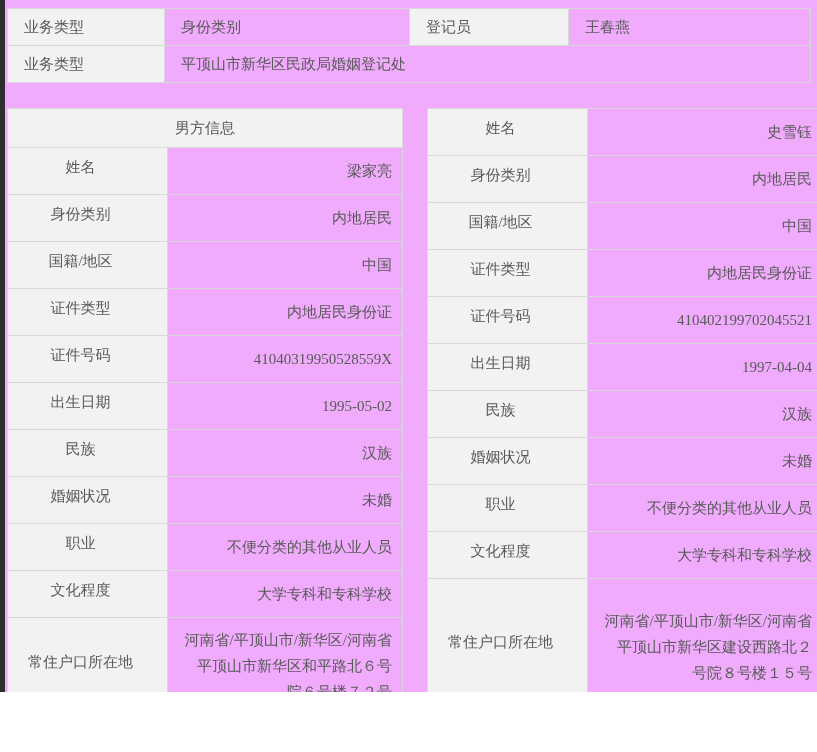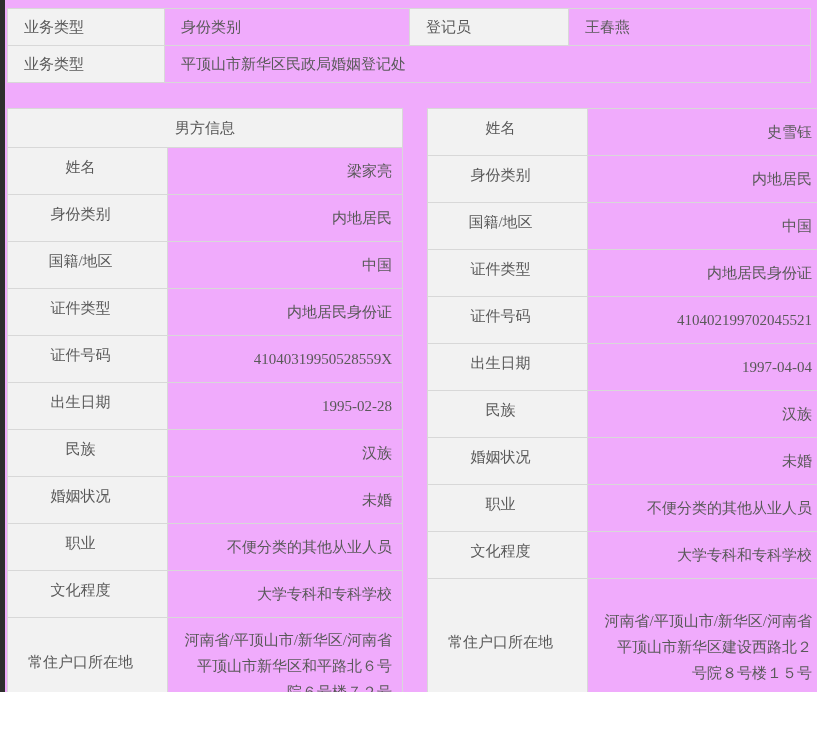--- a/index.html
+++ b/index.html
@@ -137,21 +137,21 @@
         <tr>
           <td class="lbl">证件类型</td>
           <td class="val">内地居民身份证</td>
         </tr>
         <tr>
           <td class="lbl">证件号码</td>
           <td class="val">41040319950528559X</td>
         </tr>
         <tr>
           <td class="lbl">出生日期</td>
-          <td class="val">1995-02-28</td>
+          <td class="val">1995-05-02</td>
         </tr>
         <tr>
           <td class="lbl">民族</td>
           <td class="val">汉族</td>
         </tr>
         <tr>
           <td class="lbl">婚姻状况</td>
           <td class="val">未婚</td>
         </tr>
         <tr>

